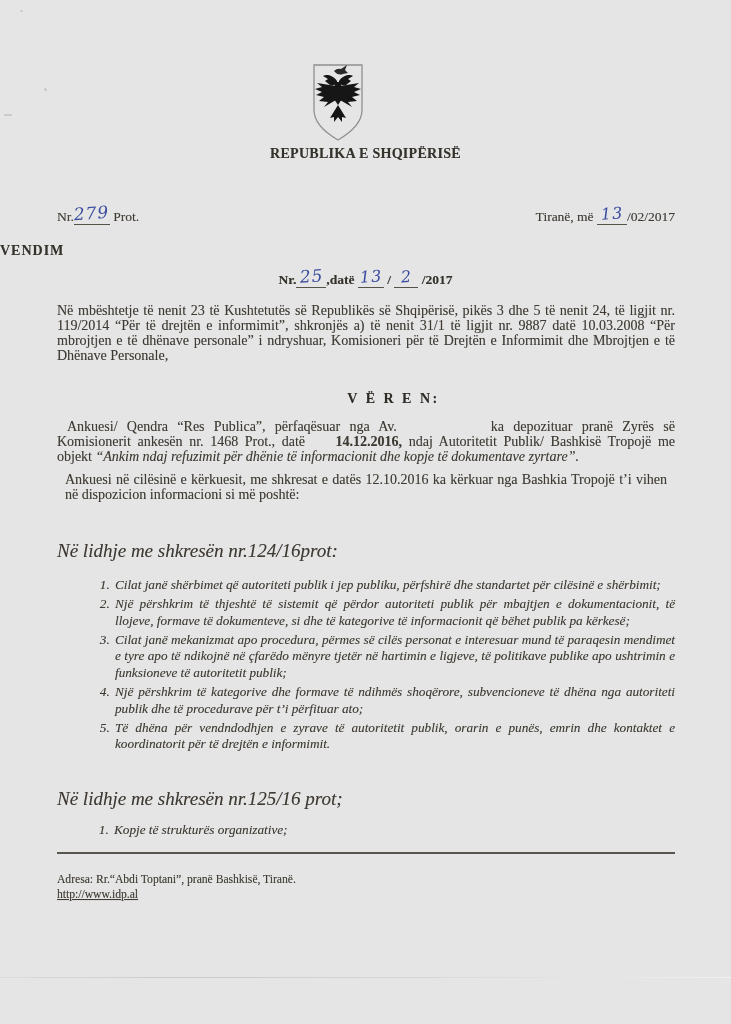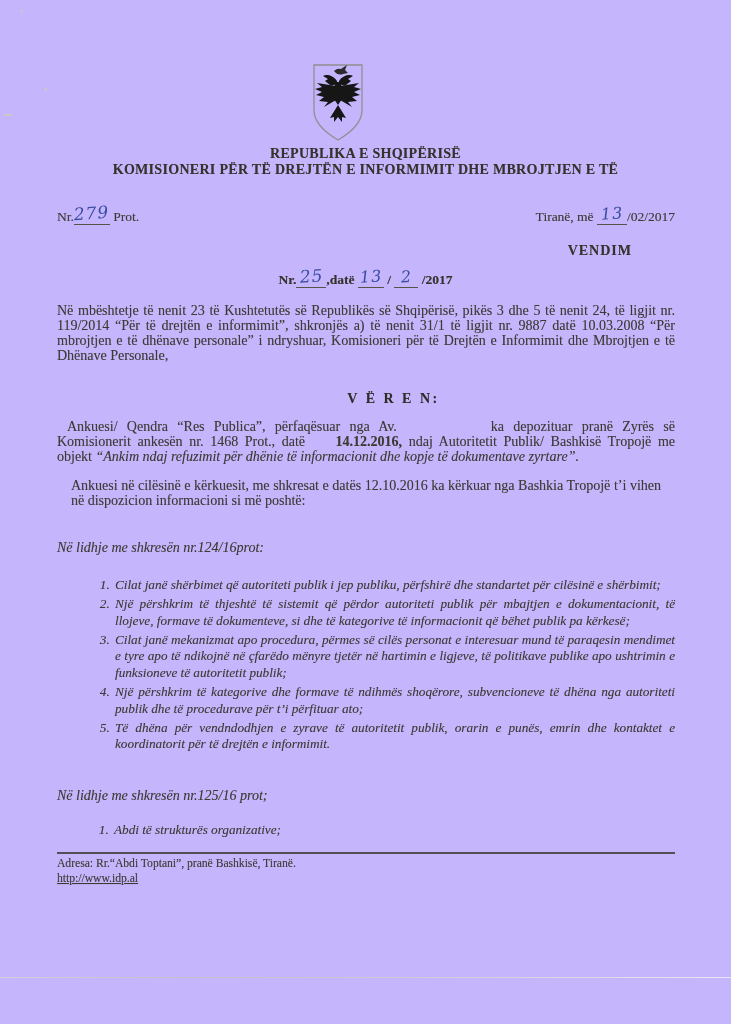--- a/index.html
+++ b/index.html
@@ -1,57 +1,57 @@
 <!DOCTYPE html>
 <html><head>
 <meta charset="utf-8">
 <style>
   html,body{margin:0;padding:0;}
   .page{
-    position:relative;width:731px;height:1024px;background:#c4b5fd;
+    position:relative;width:731px;height:1024px;background:#e5e5e5;
     font-family:"Liberation Serif", serif;color:#3e3a33;overflow:hidden;
     text-shadow:0.2px 0.2px 0.4px rgba(62,58,51,0.35);
   }
   .abs{position:absolute;}
   .content-w{left:57px;width:618px;}
   
   .emblem{top:62px;left:311px;width:54px;height:82px;}
   
   .hdr{top:146px;left:30px;width:671px;text-align:center;font-weight:bold;
        font-size:14px;line-height:16px;letter-spacing:0.3px;color:#35322c;}
   
   .prot-row{top:209px;display:flex;justify-content:space-between;font-size:13.5px;}
   .slot{display:inline-block;border-bottom:1.2px solid #55524a;text-align:center;height:15px;vertical-align:baseline;}
   .hw{font-family:"DejaVu Serif", serif;font-style:italic;font-weight:500;
       color:#3b4da0;font-size:17px;line-height:13px;display:inline-block;
       transform:rotate(-4deg) translateY(-2px);text-shadow:none;letter-spacing:1px;}
   .hw-sm{font-size:16px;}
   
-  .vendim{top:243px;left:0;width:632px;text-align:right;font-weight:bold;
+  .vendim{top:243px;left:0;width:632px;text-align:left;font-weight:bold;
           font-size:14px;letter-spacing:1px;color:#35322c;}
   .decnr{top:272px;left:0;width:731px;text-align:center;font-weight:bold;font-size:13.5px;color:#35322c;}
   
   .bodytxt{font-size:14px;line-height:15px;text-align:justify;}
   .p1{top:303px;}
   .veren{top:391px;left:0;width:731px;text-align:center;font-weight:bold;
          font-size:14px;letter-spacing:2.5px;color:#2f2c27;padding-left:28px;}
   .p2{top:419px;}
   .p2 .lead{display:inline-block;width:10px;}
   .redact-gap{display:inline-block;width:94px;}
-  .sec-h{font-style:italic;font-size:14px;}
+  .sec-h{font-style:italic;font-size:19px;}
   .sec1h{top:540px;}
   .list{font-style:italic;font-size:13.2px;line-height:16.6px;text-align:justify;}
   .list ol{margin:0;padding-left:56px;}
   .list li{margin-bottom:2.5px;padding-left:2px;}
   .list1{top:577px;}
   .sec2h{top:788px;}
   .list2{top:822px;}
   .list2 ol{padding-left:55px;}
   
-  .footer{top:852px;border-top:2px solid rgba(63,60,53,0.85);padding-top:3px;
+  .footer{top:852px;border-top:2px solid rgba(63,60,53,0.85);padding-top:19px;
           display:flex;justify-content:space-between;font-size:11.6px;line-height:14.5px;}
   .footer .right{text-align:right;}
   .flink{text-decoration:underline;color:#3e3a33;cursor:pointer;}
   .bold{font-weight:bold;margin-left:24px;}
   
   .speck{position:absolute;background:#c9c9c7;border-radius:50%;}
   .scanline{position:absolute;top:977px;left:0;width:731px;height:1px;
             background:linear-gradient(90deg,#d8d8d6,#c2c2c0 25%,#d0d0ce 55%,#e8e8e6 85%,#f6f6f4);opacity:.75;}
 </style>
 </head>
@@ -74,21 +74,20 @@
         <path d="M24 20 h6 l1 17 -4 6 -4 -6 z"></path>
         <path d="M25 24 L6 21 l5 4 -7 2 7 3 -6 3 8 2 -5 4 9 1 -4 5 12 -7 z"></path>
         <path d="M29 24 L48 21 l-5 4 7 2 -7 3 6 3 -8 2 5 4 -9 1 4 5 -12 -7 z"></path>
         <path d="M27 43 l-8 13 4 -1 0 5 4 -5 4 5 0 -5 4 1 z"></path>
       </g>
     </svg>
   </div>
 
   <div class="abs hdr">
     <div>REPUBLIKA E SHQIPËRISË</div>
-    <div>KOMISIONERI PËR TË DREJTËN E  INFORMIMIT DHE MBROJTJEN E TË</div>
   </div>
 
   <div class="abs content-w prot-row">
     <div>
       <span>Nr.</span><span class="slot" style="width:36px;"><span class="hw">279</span></span>
       <span>Prot.</span>
     </div>
     <div>
       <span>Tiranë, më</span>
       <span class="slot" style="width:30px;"><span class="hw hw-sm">13</span></span><span>/02/2017</span>
@@ -104,38 +103,38 @@
     <span class="slot" style="width:24px;"><span class="hw hw-sm">2</span></span>
     <span>/2017</span>
   </div>
 
   <p class="abs content-w bodytxt p1" style="margin:0;">Në mbështetje të nenit 23 të Kushtetutës së Republikës së Shqipërisë,  pikës 3 dhe 5 të nenit 24, të ligjit nr. 119/2014 “Për të drejtën e informimit”, shkronjës a) të nenit 31/1 të ligjit nr. 9887 datë 10.03.2008 “Për mbrojtjen e të dhënave personale” i ndryshuar, Komisioneri për të Drejtën e Informimit dhe Mbrojtjen e të Dhënave Personale,</p>
 
   <div class="abs veren">V Ë R E N:</div>
 
   <div class="abs content-w bodytxt p2">
     <p style="margin:0;"><span class="lead"></span><span>Ankuesi/ Qendra “Res Publica”, përfaqësuar nga Av.</span><span class="redact-gap"></span><span>ka depozituar pranë Zyrës së Komisionerit ankesën nr. 1468 Prot., datë </span><span class="bold">14.12.2016,</span><span> ndaj Autoritetit Publik/ Bashkisë Tropojë me objekt </span><i>“Ankim ndaj refuzimit për dhënie të informacionit dhe kopje të dokumentave zyrtare”.</i></p>
-    <p style="margin:14px;">Ankuesi në cilësinë e kërkuesit, me shkresat e datës 12.10.2016 ka kërkuar nga Bashkia Tropojë t’i vihen në dispozicion informacioni si më poshtë:</p>
+    <p style="margin:8px;">Ankuesi në cilësinë e kërkuesit, me shkresat e datës 12.10.2016 ka kërkuar nga Bashkia Tropojë t’i vihen në dispozicion informacioni si më poshtë:</p>
   </div>
 
   <div class="abs content-w sec-h sec1h">Në lidhje me shkresën nr.124/16prot:</div>
   <div class="abs content-w list list1">
     <ol>
       <li><span>Cilat janë shërbimet që autoriteti publik i jep publiku, përfshirë dhe standartet për cilësinë e shërbimit;</span></li>
       <li><span>Një përshkrim të thjeshtë të sistemit që përdor autoriteti publik për mbajtjen e dokumentacionit, të llojeve, formave të dokumenteve, si dhe të kategorive të informacionit që bëhet publik pa kërkesë;</span></li>
       <li><span>Cilat janë mekanizmat apo procedura, përmes së cilës personat e interesuar mund të paraqesin mendimet e tyre apo të ndikojnë në çfarëdo mënyre tjetër në hartimin e ligjeve, të politikave publike apo ushtrimin e funksioneve të autoritetit publik;</span></li>
       <li><span>Një përshkrim të kategorive dhe formave të ndihmës shoqërore, subvencioneve të dhëna nga autoriteti publik dhe të procedurave për t’i përfituar ato;</span></li>
       <li><span>Të dhëna për vendndodhjen e zyrave të autoritetit publik, orarin e punës, emrin dhe kontaktet e koordinatorit për të drejtën e informimit.</span></li>
     </ol>
   </div>
 
   <div class="abs content-w sec-h sec2h">Në lidhje me shkresën nr.125/16 prot;</div>
   <div class="abs content-w list list2">
     <ol>
-      <li><span>Abdi të strukturës organizative;</span></li>
+      <li><span>Kopje të strukturës organizative;</span></li>
     </ol>
   </div>
 
   <div class="abs content-w footer">
     <div>
       <div>Adresa: Rr.“Abdi Toptani”, pranë Bashkisë, Tiranë.</div>
       <div><span class="flink">http://www.idp.al</span></div>
     </div>
   </div>
 

